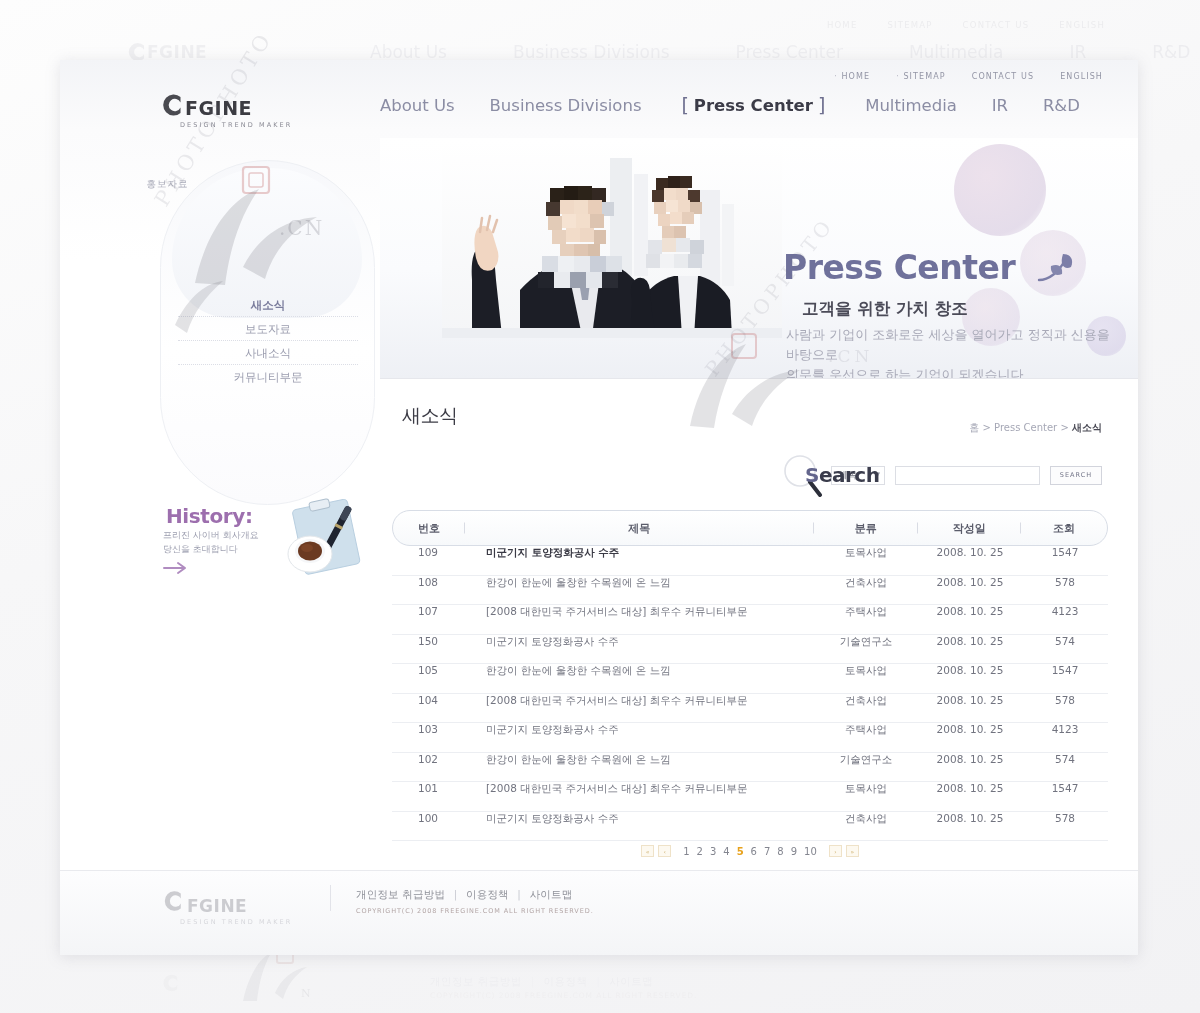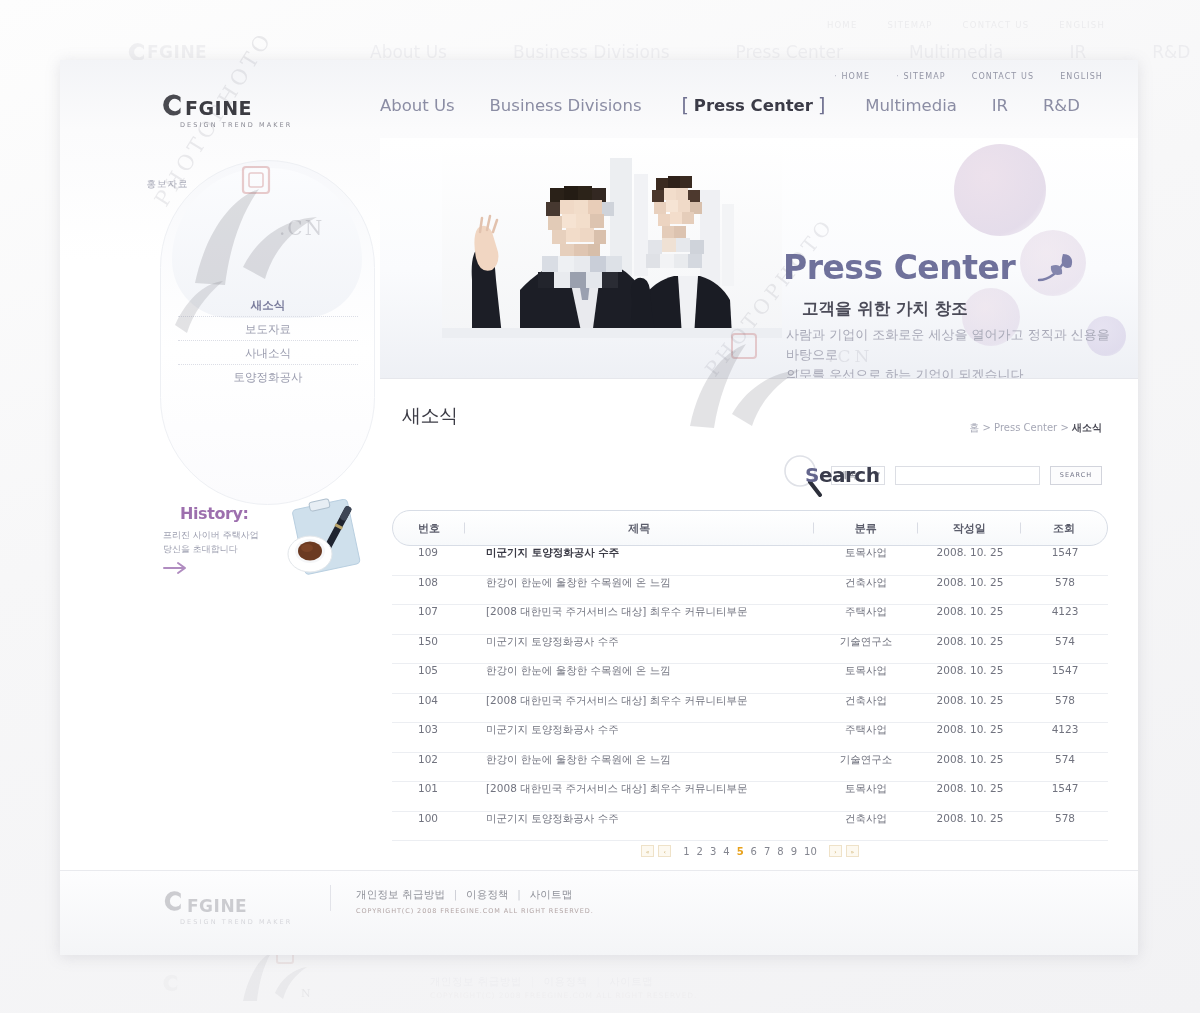--- a/index.html
+++ b/index.html
@@ -99,21 +99,21 @@
       font-size: 21px; letter-spacing:-.3px; white-space:nowrap; }
   .lnb-title b { color:#7e80a3; font-weight:700; }
   .lnb-title i { color:#b6b8c6; font-style:normal; font-weight:400; }
   .lnb-list { position:absolute; left: 118px; top: 233px; width: 180px; }
   .lnb-item { height: 24px; line-height: 24px; text-align:center; font-size: 11.5px;
       color:#9a9cae; border-bottom: 1px dotted #dcdee6; }
   .lnb-item.active { color:#7a7c9c; font-weight:700; }
   .lnb-item:last-child { border-bottom:none; }
 
   .history-banner { position:absolute; left: 100px; top: 438px; width: 215px; height: 95px; }
-  .history-title { position:absolute; left: 20px; top: 6px; font-size: 16px; font-weight:700;
+  .history-title { position:absolute; left: 6px; top: 6px; font-size: 20px; font-weight:700;
       color:#9d6fae; letter-spacing:-.4px; }
   .history-desc { position:absolute; left: 3px; top: 31px; font-size: 9px; color:#9c9eaf;
       line-height:1.55; }
   .history-arrow { position:absolute; left: 3px; top: 62px; }
   .history-art { position:absolute; right: 0px; top: 0px; width: 105px; height: 80px; }
 
   
   .content { position:absolute; left: 320px; top: 335px; width: 740px; }
   .page-title { position:absolute; left: 22px; top: 8px; font-size: 19px; color:#3c3c46;
       font-weight:400; letter-spacing:-.5px; }
@@ -387,27 +387,27 @@
   </div>
   <div class="hero-underline"></div>
 
   <div class="lnb-shape"></div>
   <div class="lnb-dome"></div>
   <div class="lnb-kr">홍보자료</div>
   <div class="lnb-list">
     <div class="lnb-item active">새소식</div>
     <div class="lnb-item">보도자료</div>
     <div class="lnb-item">사내소식</div>
-    <div class="lnb-item">토양정화공사</div>
+    <div class="lnb-item">커뮤니티부문</div>
   </div>
 
   <div class="history-banner">
     <div class="history-title">History:</div>
     <div class="history-desc">
-      <div>프리진 사이버 주택사업</div>
+      <div>프리진 사이버 회사개요</div>
       <div>당신을 초대합니다</div>
     </div>
     <div class="history-arrow">
       <svg width="26" height="14" viewBox="0 0 26 14">
         <path d="M1 7 L21 7 M15 2 L22 7 L15 12" stroke="#b08cc0" stroke-width="2" fill="none" stroke-linecap="round" stroke-linejoin="round"></path>
       </svg>
     </div>
     <div class="history-art">
       <svg width="105" height="80" viewBox="0 0 105 80">
         <g transform="rotate(-12 55 38)">

